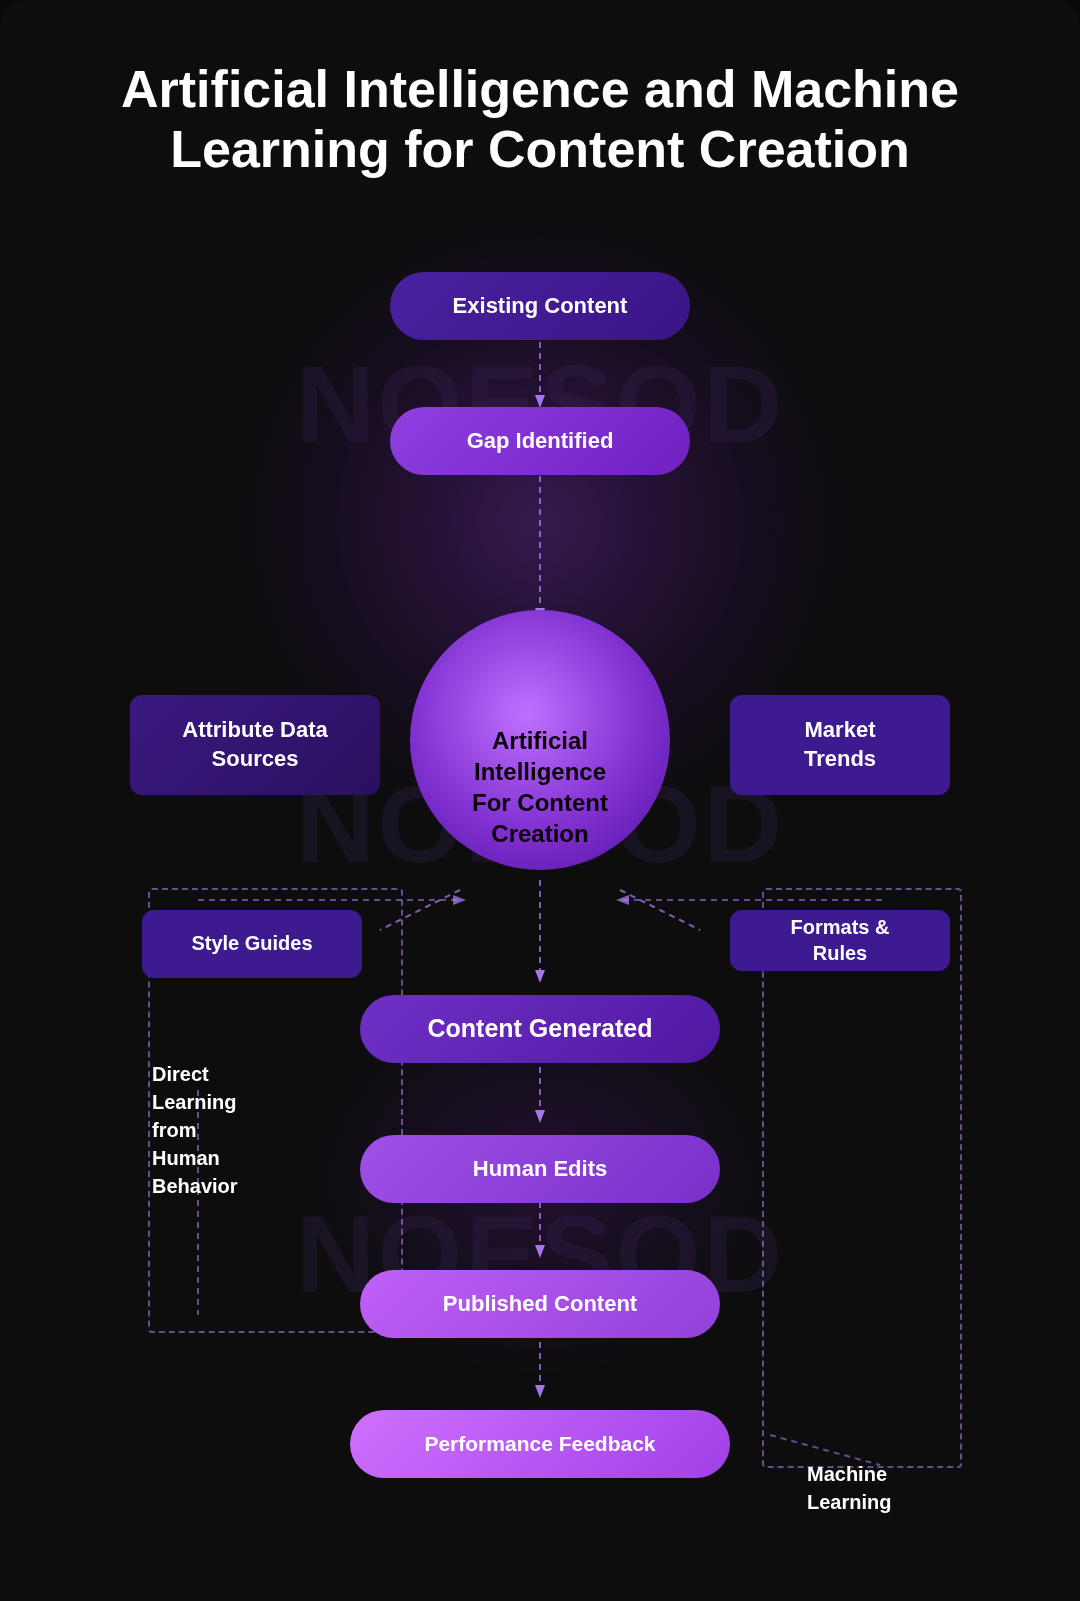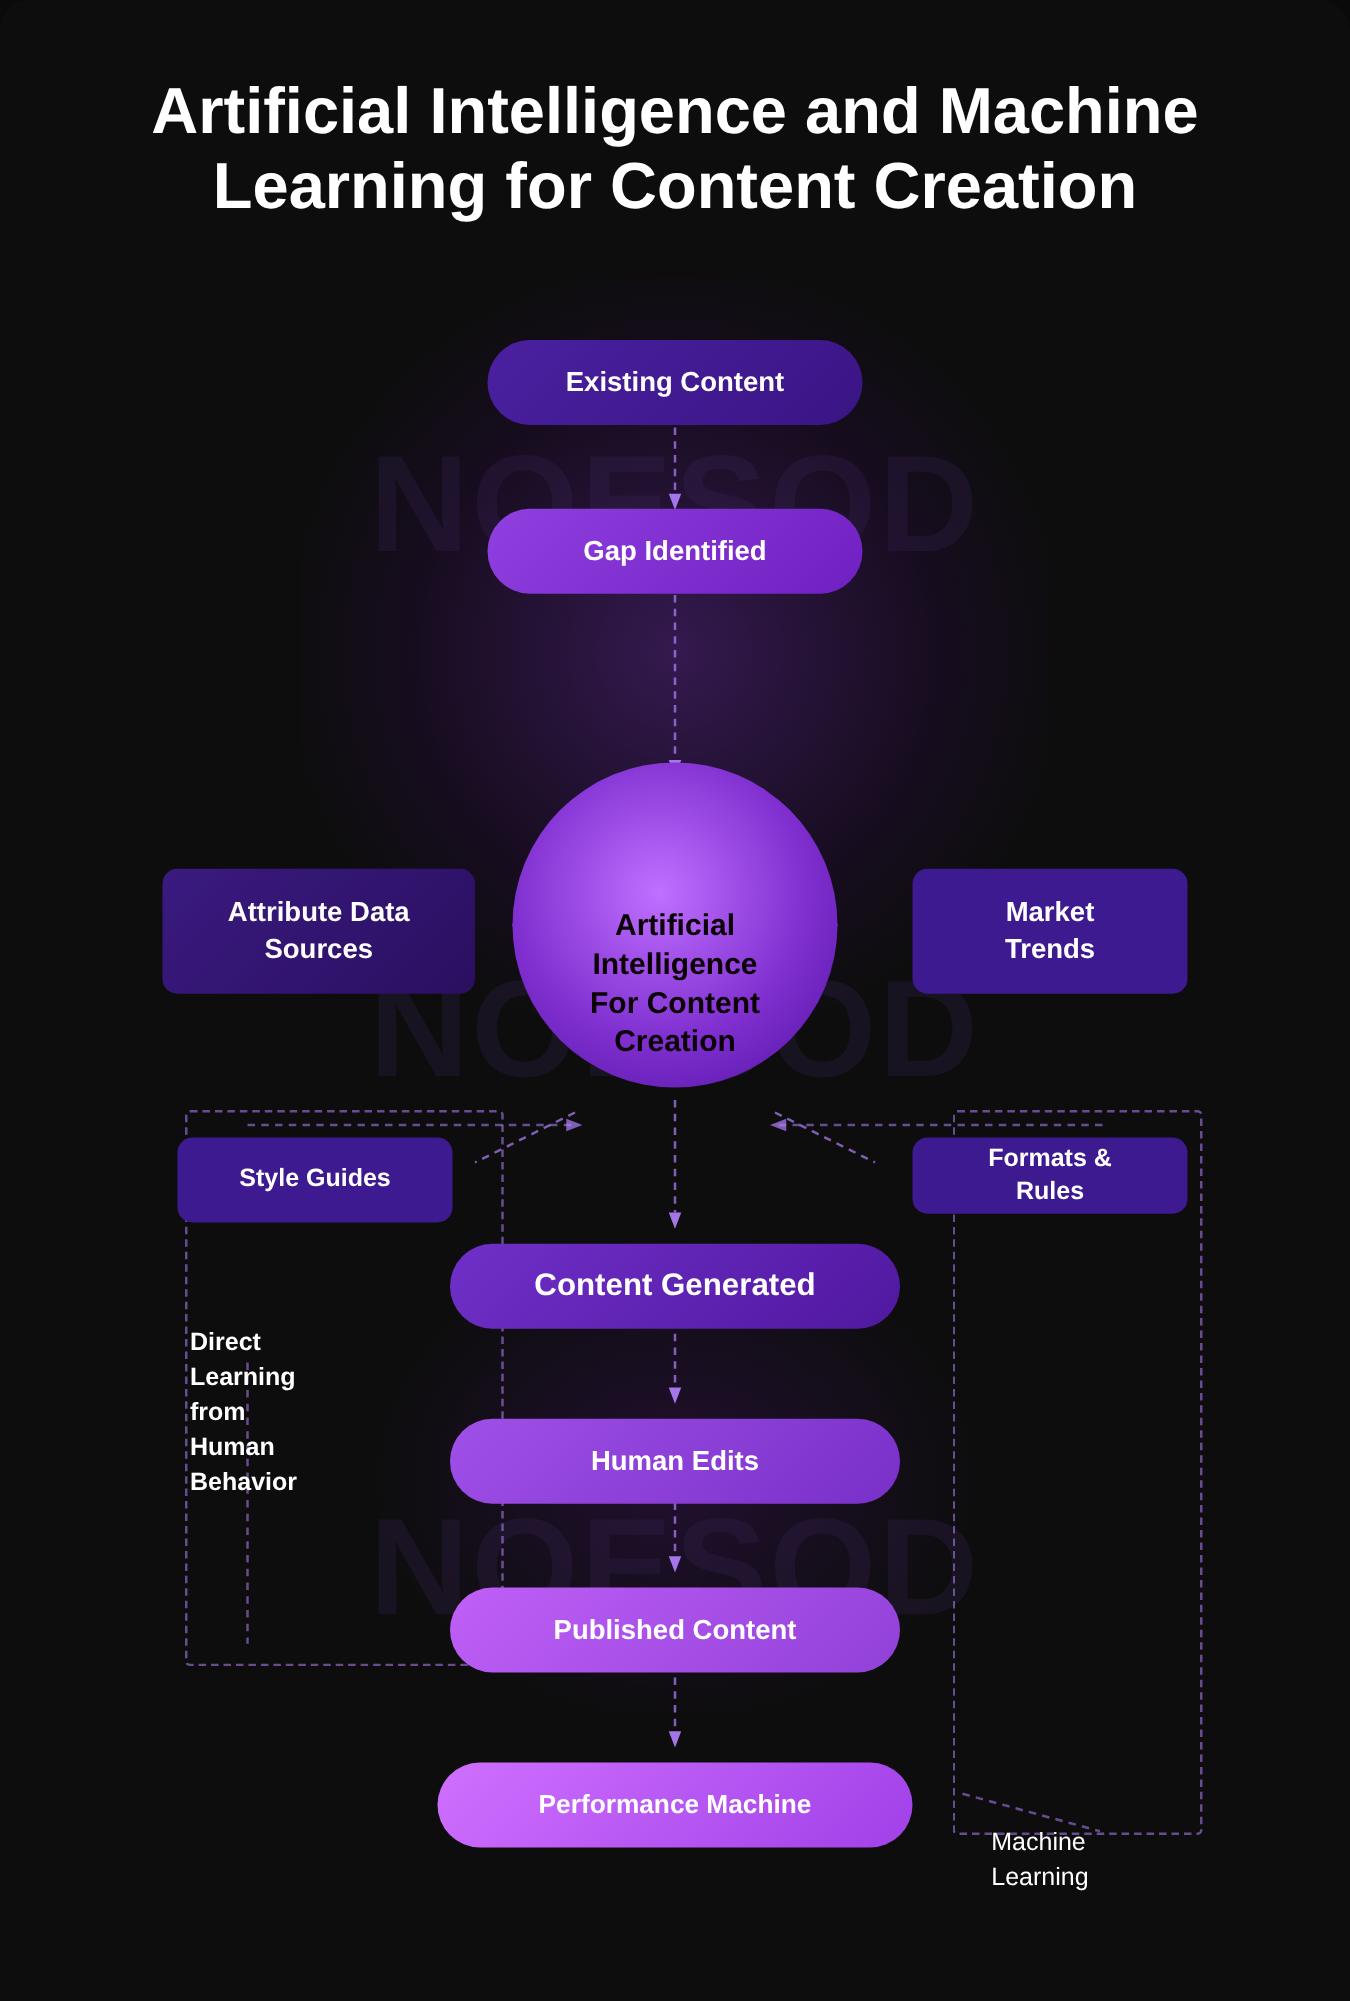--- a/index.html
+++ b/index.html
@@ -322,21 +322,21 @@
         <span>Published Content</span>
       </div>
 
       <div class="node-pill" style="
         left:50%; transform:translateX(-50%);
         top:1158px;
         width:380px; height:68px;
         background: linear-gradient(135deg, #d070ff 0%, #a040e8 100%);
         font-size:21px;
       ">
-        <span>Performance Machine</span>
+        <span>Performance Feedback</span>
       </div>
 
       <div style="
         position:absolute;
         left:62px;
         top:820px;
         width:180px;
         font-size:20px;
         font-weight:900;
         color:#ffffff;
@@ -345,25 +345,25 @@
       ">
         <span style="white-space:pre-line;">Direct
 Learning
 from
 Human
 Behavior</span>
       </div>
 
       <div style="
         position:absolute;
-        right:37px;
+        right:23px;
         top:1220px;
         width:160px;
         font-size:20px;
-        font-weight:400;
+        font-weight:700;
         color:#ffffff;
         line-height:1.4;
         z-index:3;
         text-align:left;
       ">
         <span style="white-space:pre-line;">Machine
 Learning</span>
       </div>
 
     </div>

